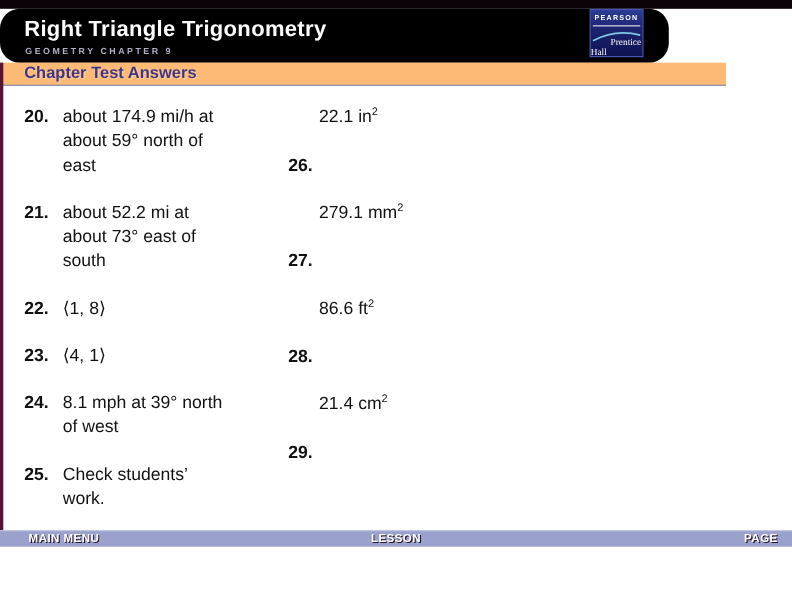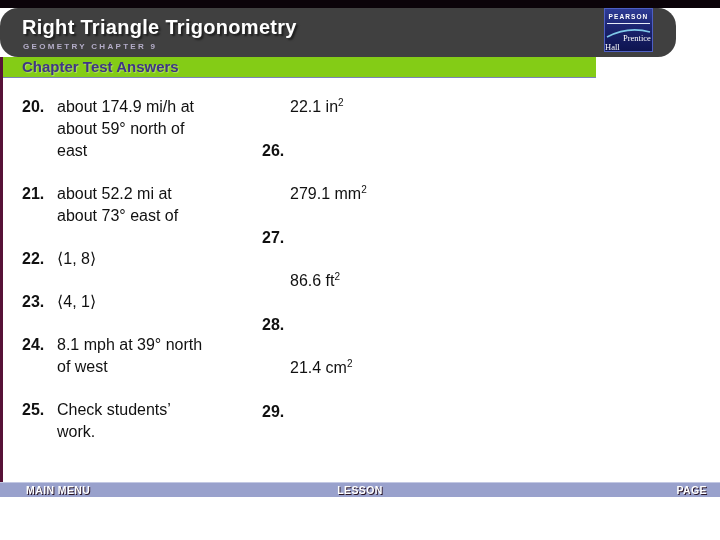--- a/index.html
+++ b/index.html
@@ -6,21 +6,21 @@
   .slide {
     position:relative; width:720px; height:540px; overflow:hidden;
     background:#ffffff;
     font-family:"Liberation Sans","DejaVu Sans",sans-serif;
   }
   
   .top-edge { position:absolute; left:0; top:0; width:720px; height:8px; background:#0b0309; }
   .left-edge { position:absolute; left:0; top:57px; width:3px; height:425px; background:#571237; }
 
   
-  .header { position:absolute; left:0; top:8px; width:676px; height:49px; background:#404040;border-radius:18px; }
+  .header { position:absolute; left:0; top:8px; width:608px; height:49px; background:#000000;border-radius:18px; }
   .title {
     position:absolute; left:22px; top:8px;
     font-size:20px; font-weight:bold; color:#ffffff; letter-spacing:0.3px;
     text-shadow:2px 2px 2px rgba(0,0,0,0.55);
   }
   .subtitle {
     position:absolute; left:23px; top:34px;
     font-size:8px; font-weight:bold; letter-spacing:2.3px; color:#b4adc8;
   }
   
@@ -39,22 +39,22 @@
     font-family:"Liberation Serif","DejaVu Serif",serif;
     font-size:8.5px; color:#ffffff; padding-left:18px; margin-top:-6px;
   }
   .logo-hall {
     font-family:"Liberation Serif","DejaVu Serif",serif;
     font-size:8.5px; color:#ffffff; padding-right:20px; margin-top:-1px;
   }
 
   
   .section-bar {
-    position:absolute; left:0; top:57px; width:596px; height:21px;
-    background:#84cc16; border-bottom:1px solid #7b84b8; box-sizing:border-box;
+    position:absolute; left:0; top:57px; width:660px; height:21px;
+    background:#fdba74; border-bottom:1px solid #7b84b8; box-sizing:border-box;
   }
   .section-heading {
     position:absolute; left:22px; top:0; line-height:20px;
     font-size:15px; font-weight:bold; color:#3f3586;
     text-shadow:1px 1px 1px rgba(255,255,255,0.35);
   }
 
   
   .col { position:absolute; font-size:16px; line-height:22px; color:#111111; }
   .col-left  { left:22px;  top:96px; width:232px; }
@@ -145,20 +145,21 @@
         <span class="ln">about 174.9 mi/h at</span>
         <span class="ln">about 59° north of</span>
         <span class="ln">east</span>
       </span>
     </div>
     <div class="ans">
       <span class="num">21.</span>
       <span class="txt">
         <span class="ln">about 52.2 mi at</span>
         <span class="ln">about 73° east of</span>
+        <span class="ln">south</span>
       </span>
     </div>
     <div class="ans">
       <span class="num">22.</span>
       <span class="txt">
         <span class="ln">⟨1, 8⟩</span>
       </span>
     </div>
     <div class="ans">
       <span class="num">23.</span>

